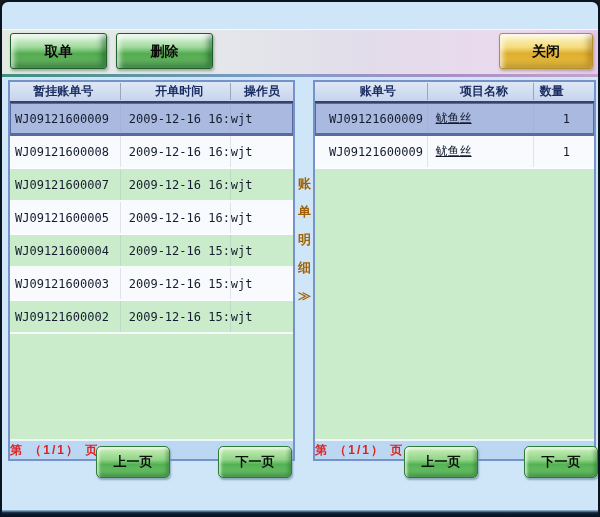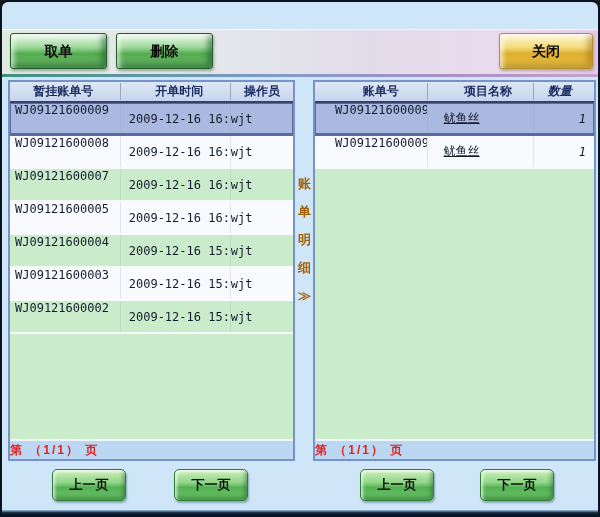--- a/index.html
+++ b/index.html
@@ -62,61 +62,61 @@
   .panel-right { left:311px; width:283px; }
   .thead {
     height:21px; flex:0 0 21px; display:flex; align-items:center;
     background:linear-gradient(180deg,#dde7f5 0%,#c6d4ec 100%);
     border-bottom:2px solid #38406e;
     font-size:12px; font-weight:bold; color:#1a2c60;
   }
   .thead .hc { text-align:center; overflow:hidden; white-space:nowrap; }
   .thead .hc + .hc { border-left:1px solid #9aa6b8; }
   .trow {
-    height:33px; flex:0 0 33px; display:flex; align-items:flex-start;
+    height:33px; flex:0 0 33px; display:flex; align-items:center;
     border-bottom:2px solid rgba(250,252,255,.9);
     font-size:12px; color:#141c2e;
     font-family:"DejaVu Sans Mono","Liberation Mono", monospace;
     cursor:pointer;
   }
   .row-white { background:#f8fafd; }
   .row-green { background:#cbeccb; }
   .row-sel   { background:#a9b9df; box-shadow:inset 0 0 0 1px #5a6a9c; border-bottom:2px solid #5a6a9c; }
   .c { overflow:hidden; white-space:nowrap; }
   .c + .c { border-left:1px solid rgba(150,160,180,.25); height:100%; display:flex; align-items:center; }
   
   .l1 { width:37%; padding-left:5px; }
   .l2 { width:40%; padding-left:8px;margin-left:8px; }
   .l3 { width:23%; }
   
-  .r1 { width:40%; padding-left:20px; }
-  .r2 { width:38%; padding-left:16px; font-family:"Liberation Sans", sans-serif; }
-  .r3 { width:22%; padding-right:8px; justify-content:flex-end; text-align:right;font-style:italic; }
+  .r1 { width:40%; padding-left:14px; }
+  .r2 { width:38%; padding-left:8px; font-family:"Liberation Sans", sans-serif; }
+  .r3 { width:22%; padding-right:24px; justify-content:flex-end; text-align:right; }
   .item-link { text-decoration:underline; }
   .tfill { flex:1 1 auto; background:#cbeccb; }
   .tfoot {
     height:20px; flex:0 0 20px; background:#bcd7f2;
     border-top:2px solid #eef5fd;
     text-align:left; font-size:12px; font-weight:bold; color:#e02020; line-height:18px;
     letter-spacing:2px;
   }
   
   .divider-label {
     position:absolute; left:294px; top:168px; width:17px;
     font-size:13px; font-weight:bold; color:#a16207;
     line-height:28px; text-align:center;
     word-break:break-all;
   }
   
   .btn-page {
-    position:absolute; top:467px; width:74px; height:32px; border-radius:5px;
+    position:absolute; top:444px; width:74px; height:32px; border-radius:5px;
     background:linear-gradient(180deg,#cdf0ba 0%,#90d588 42%,#55b254 58%,#6fc46b 100%);
     border:1px solid #2e7d36;
     box-shadow:inset 2px 2px 3px rgba(255,255,255,.7), inset -2px -3px 4px rgba(15,85,25,.45), 1px 2px 2px rgba(120,150,170,.8);
-    font-size:13px; font-weight:bold; color:#0a120a; text-align:center; cursor:pointer;
+    font-size:13px; font-weight:bold; color:#0a120a; text-align:center; cursor:pointer;margin-left:44px;
   }
   .btn-page span { display:block; line-height:30px; }
   #pg-l-prev { left:50px; }
   #pg-l-next { left:172px; }
   #pg-r-prev { left:358px; }
   #pg-r-next { left:478px; }
   .bottom-edge {
     position:absolute; left:0; bottom:0; width:100%; height:5px;
     background:linear-gradient(180deg,#9fc4e4 0%,#12263e 55%,#0a1828 100%);
   }

